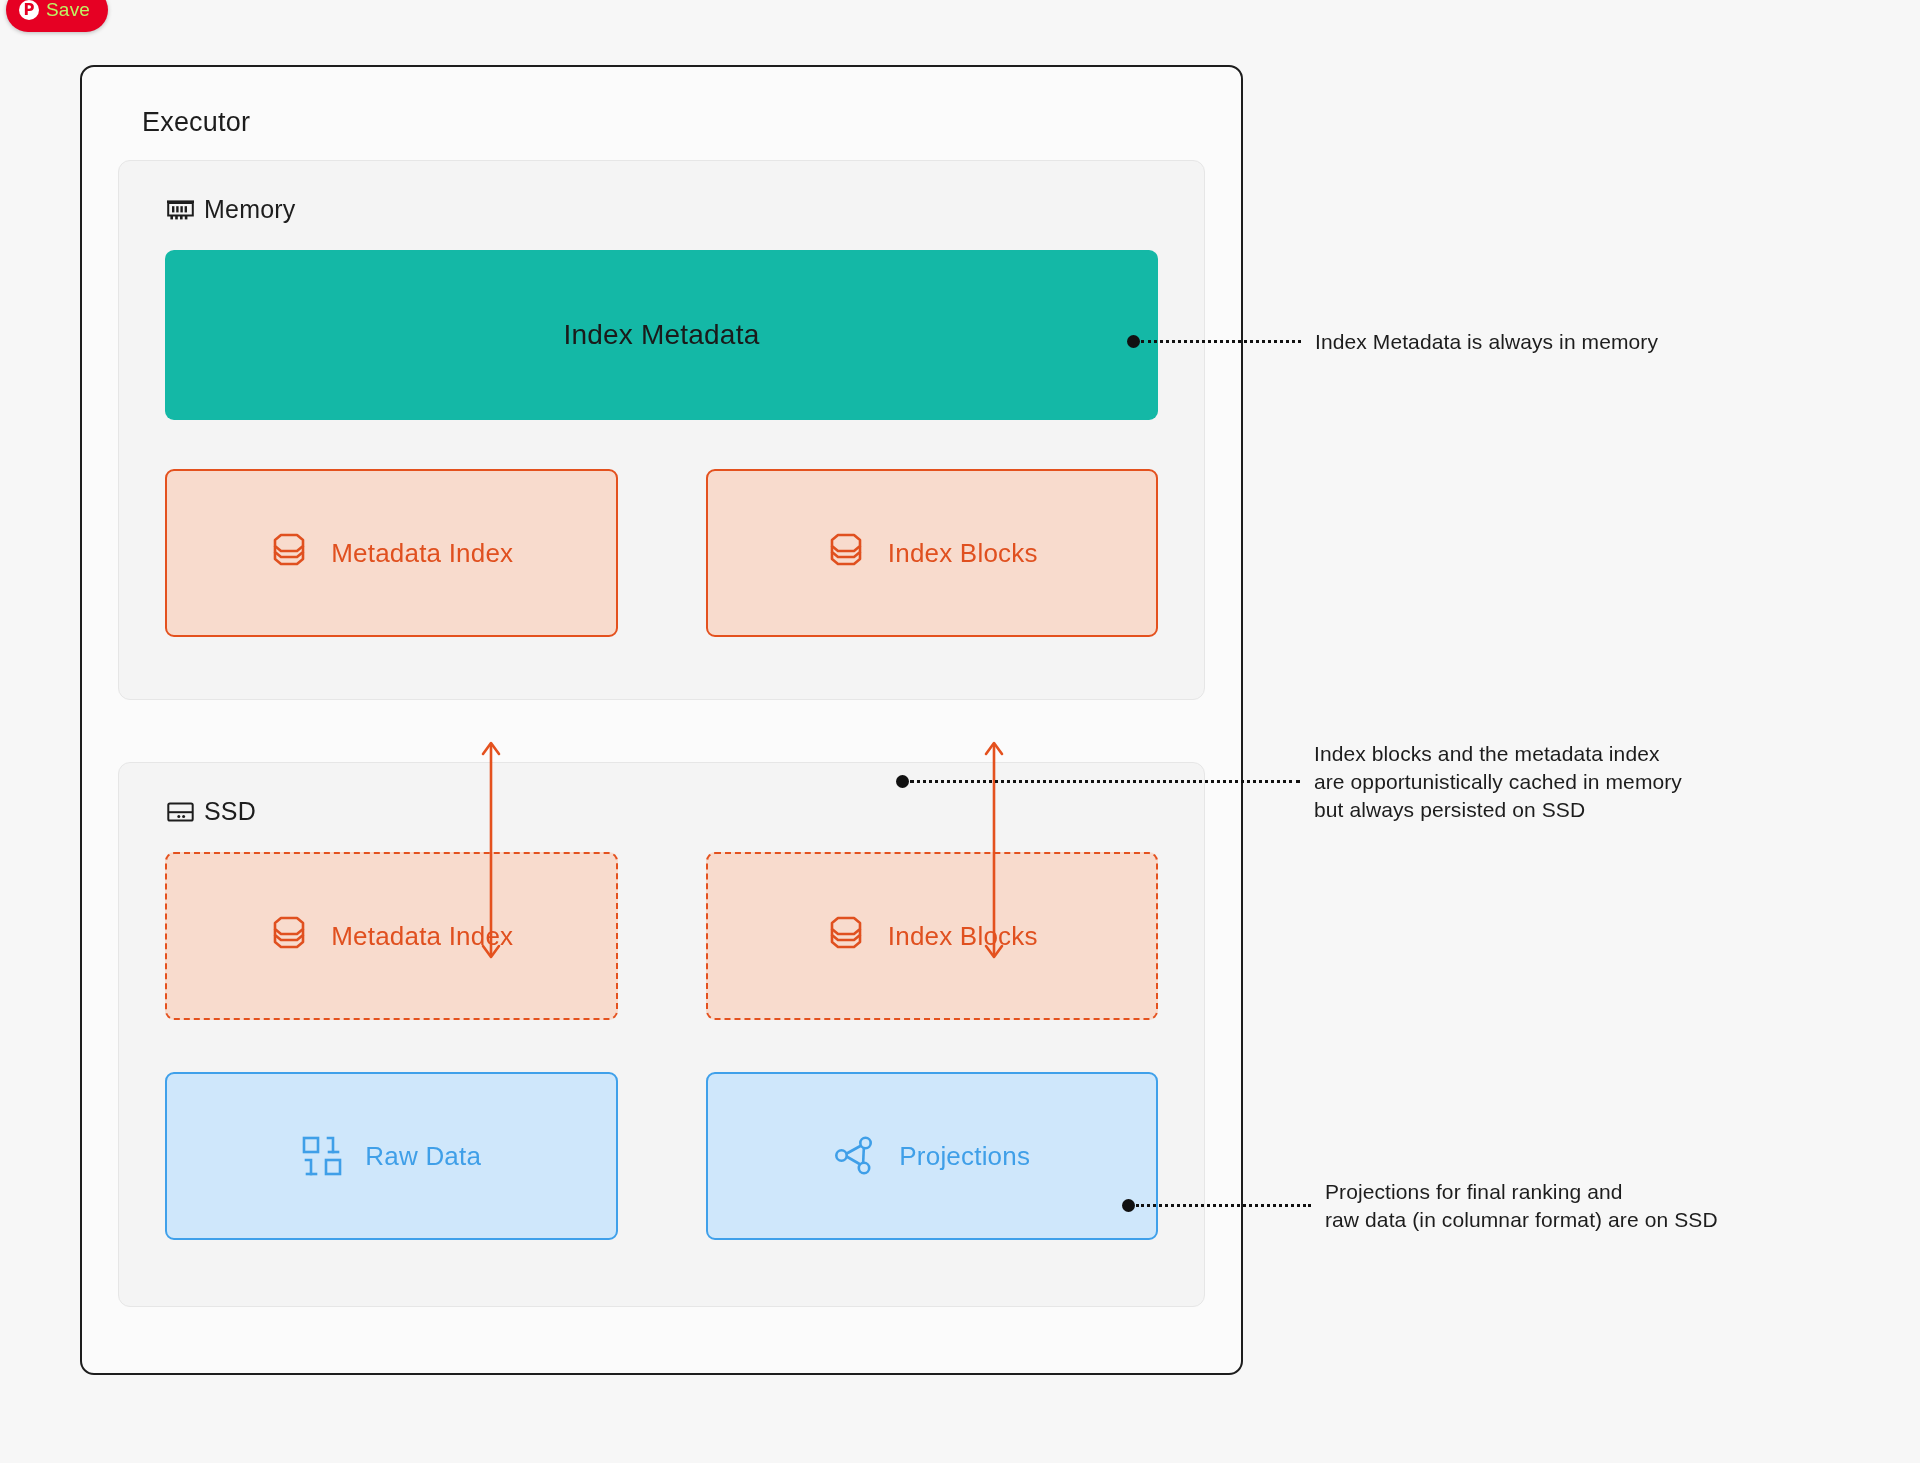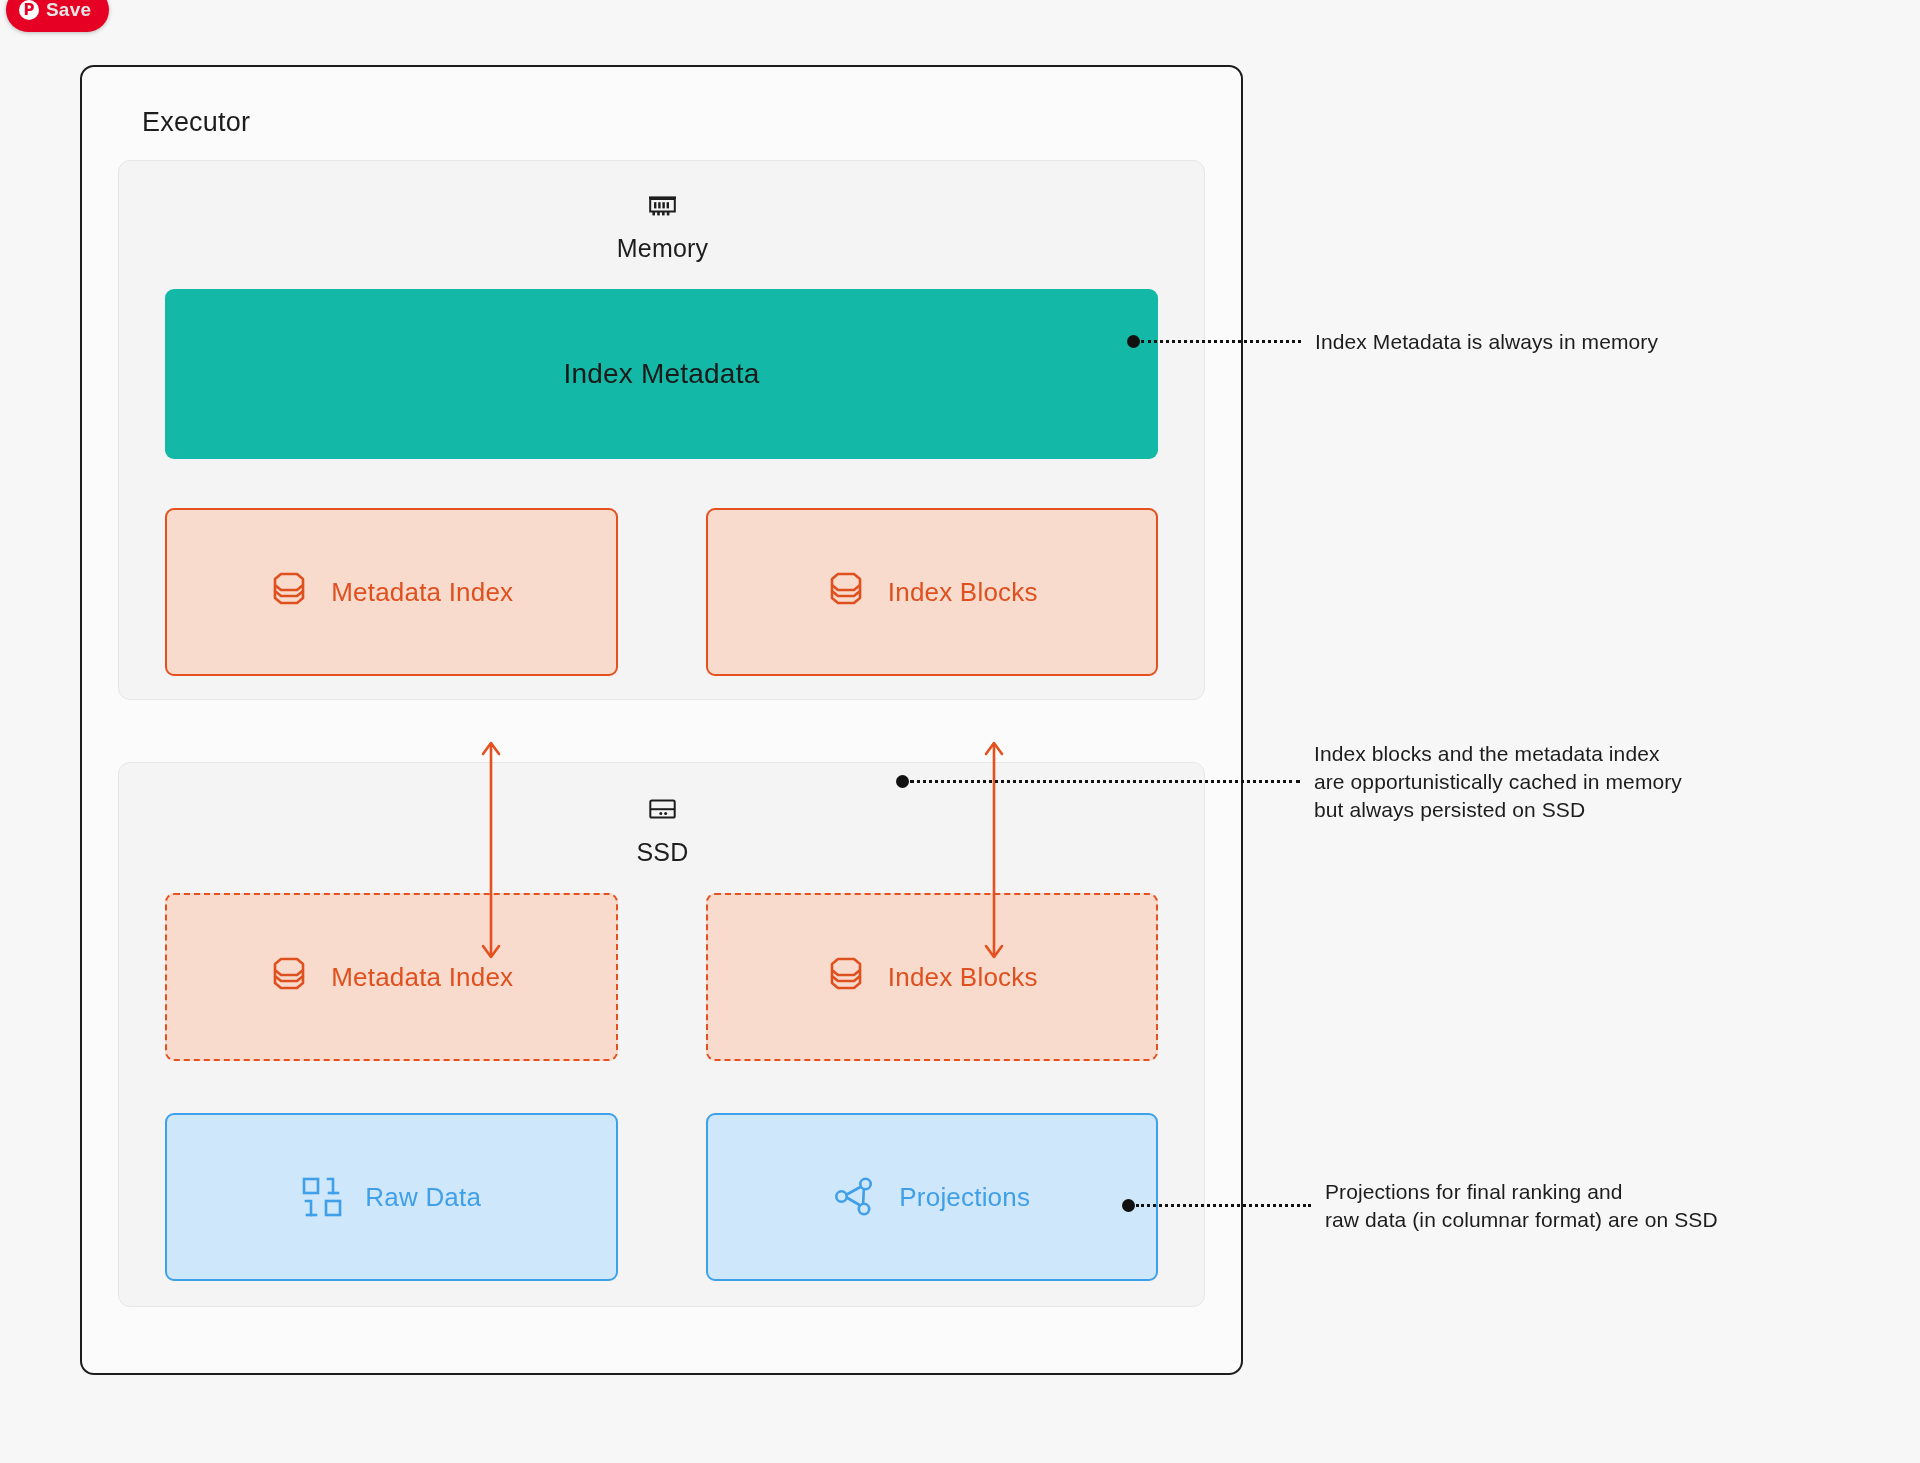--- a/index.html
+++ b/index.html
@@ -33,23 +33,23 @@
     border-radius: 50%;
     background: #fff;
     color: #e60023;
     font-size: 15px;
     font-weight: bold;
     line-height: 20px;
     text-align: center;
     font-family: "DejaVu Sans", sans-serif;
   }
   #pin-save .pin-label {
-    color: #e5e5e5;
+    color: #bef264;
     font-size: 19px;
-    font-weight: bold;
+    font-weight: normal;
     letter-spacing: .2px;
   }
 
   
   #executor {
     position: absolute;
     left: 80px;
     top: 65px;
     width: 1163px;
     height: 1310px;
@@ -72,23 +72,22 @@
     border-radius: 12px;
     padding: 26px 46px 36px;
     position: relative;
   }
   #tier-memory { height: 540px; margin-bottom: 62px; }
   #tier-ssd    { height: 545px; text-align: right; }
 
   .tier-head {
     display: flex;
     align-items: center;
-    gap: 17px;
+    gap: 10px;
     margin: 8px 0 26px 2px;
-    flex-direction: column;
   }
   .tier-head .tier-label {
     font-size: 25px;
     color: #1d1d1d;
     letter-spacing: .2px;
   }
   .tier-head svg { display: block; }
 
   
   #index-metadata-banner {

